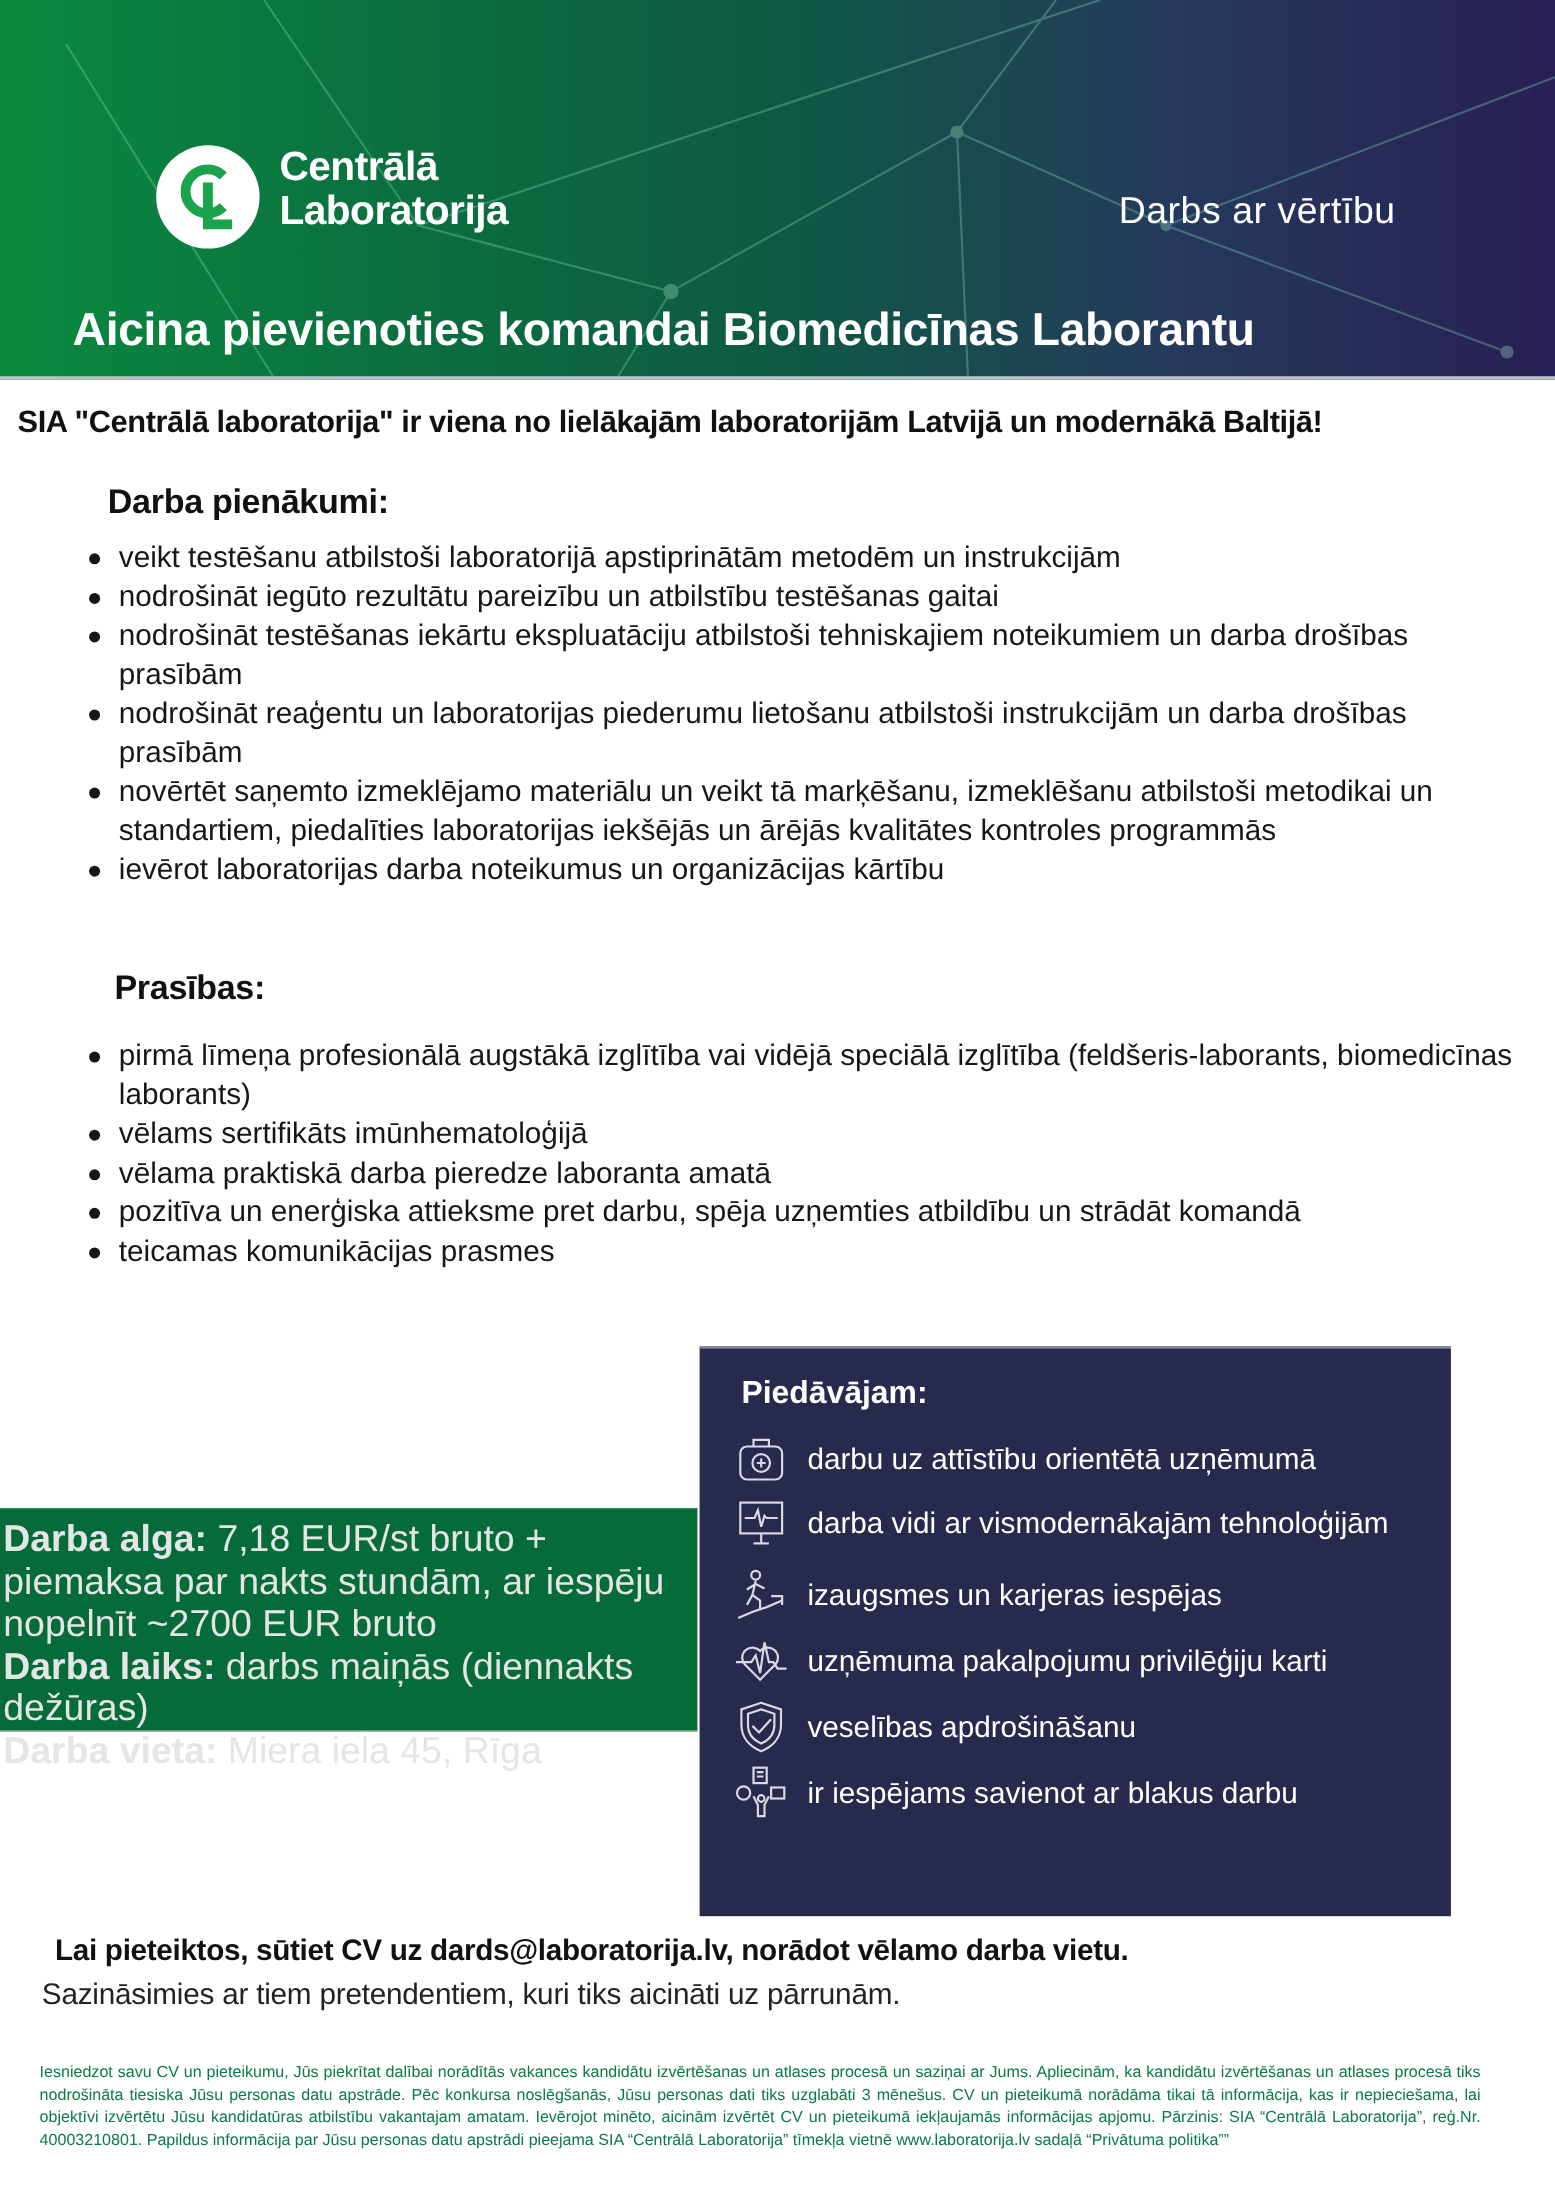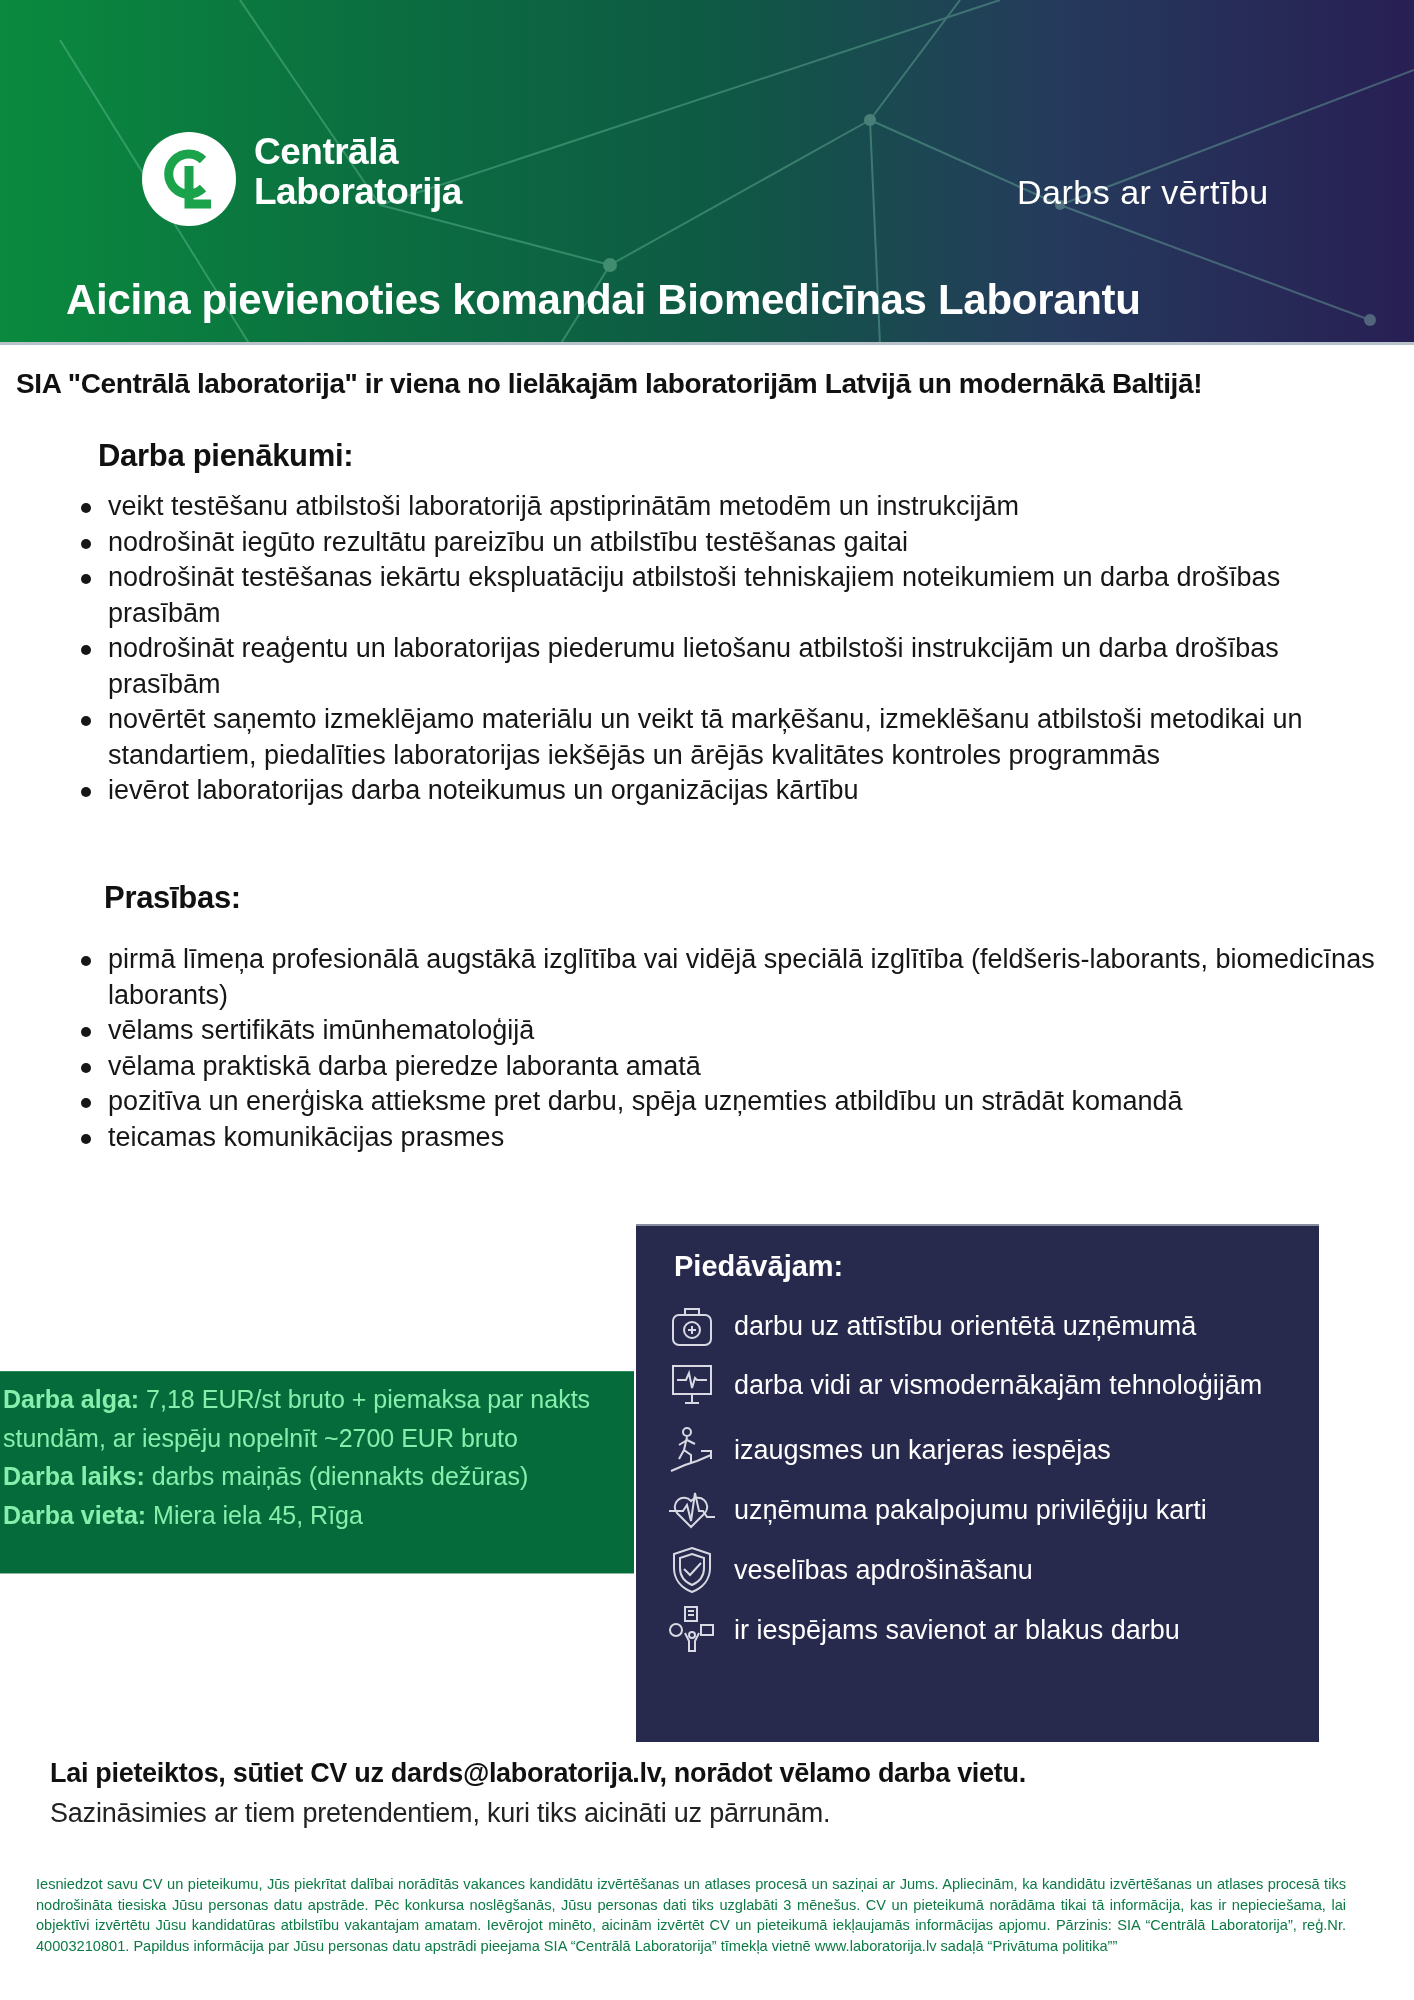--- a/index.html
+++ b/index.html
@@ -33,38 +33,38 @@
   ul.bullets { position: absolute; list-style: none; font-size: 27px; line-height: 35.5px; color: #161616; }
   ul.bullets li { position: relative; padding-left: 60px; }
   ul.bullets li::before {
     content: ""; position: absolute; left: 33px; top: 14px; width: 10px; height: 10px;
     border-radius: 50%; background: #161616;
   }
 
   
   .green-box {
     position: absolute; left: 0; top: 1371px; width: 634px; height: 203px;
-    background: #066b3a; color: #86efac; font-size: 25px; line-height: 38.5px;
+    background: #066b3a; color: #e5e5e5; font-size: 34px; line-height: 38.5px;
     padding: 8px 0 0 3px; border-top: 1px solid #2e8a5a; border-bottom: 1px solid #8fb8a0;
   }
   .green-box b { font-weight: 700; }
 
   
   .offer-box {
     position: absolute; left: 636px; top: 1224px; width: 683px; height: 518px;
     background: #27294d; color: #ffffff; border-top: 2px solid #8a8da0;
   }
   .offer-title { position: absolute; left: 38px; top: 24px; font-weight: 700; font-size: 29px; }
   .offer-item { position: absolute; left: 28px; display: flex; align-items: center; }
   .offer-icon { width: 56px; height: 56px; display: flex; align-items: center; justify-content: center; }
   .offer-text { margin-left: 14px; font-size: 27px; color: #ffffff; white-space: nowrap; }
 
   
   .apply-strong { position: absolute; left: 50px; top: 1758px; font-weight: 700; font-size: 27px; letter-spacing: -0.3px; }
-  .apply-normal { position: absolute; left: 50px; top: 1798px; font-size: 27px; color: #222; letter-spacing: -0.2px; }
+  .apply-normal { position: absolute; left: 38px; top: 1798px; font-size: 27px; color: #222; letter-spacing: -0.2px; }
 
   .privacy {
     position: absolute; left: 36px; top: 1874px; width: 1310px; color: #0b7a45;
     font-size: 14.6px; line-height: 20.6px; text-align: justify;
   }
 </style>
 </head>
 <body>
 
 <div class="hero">

